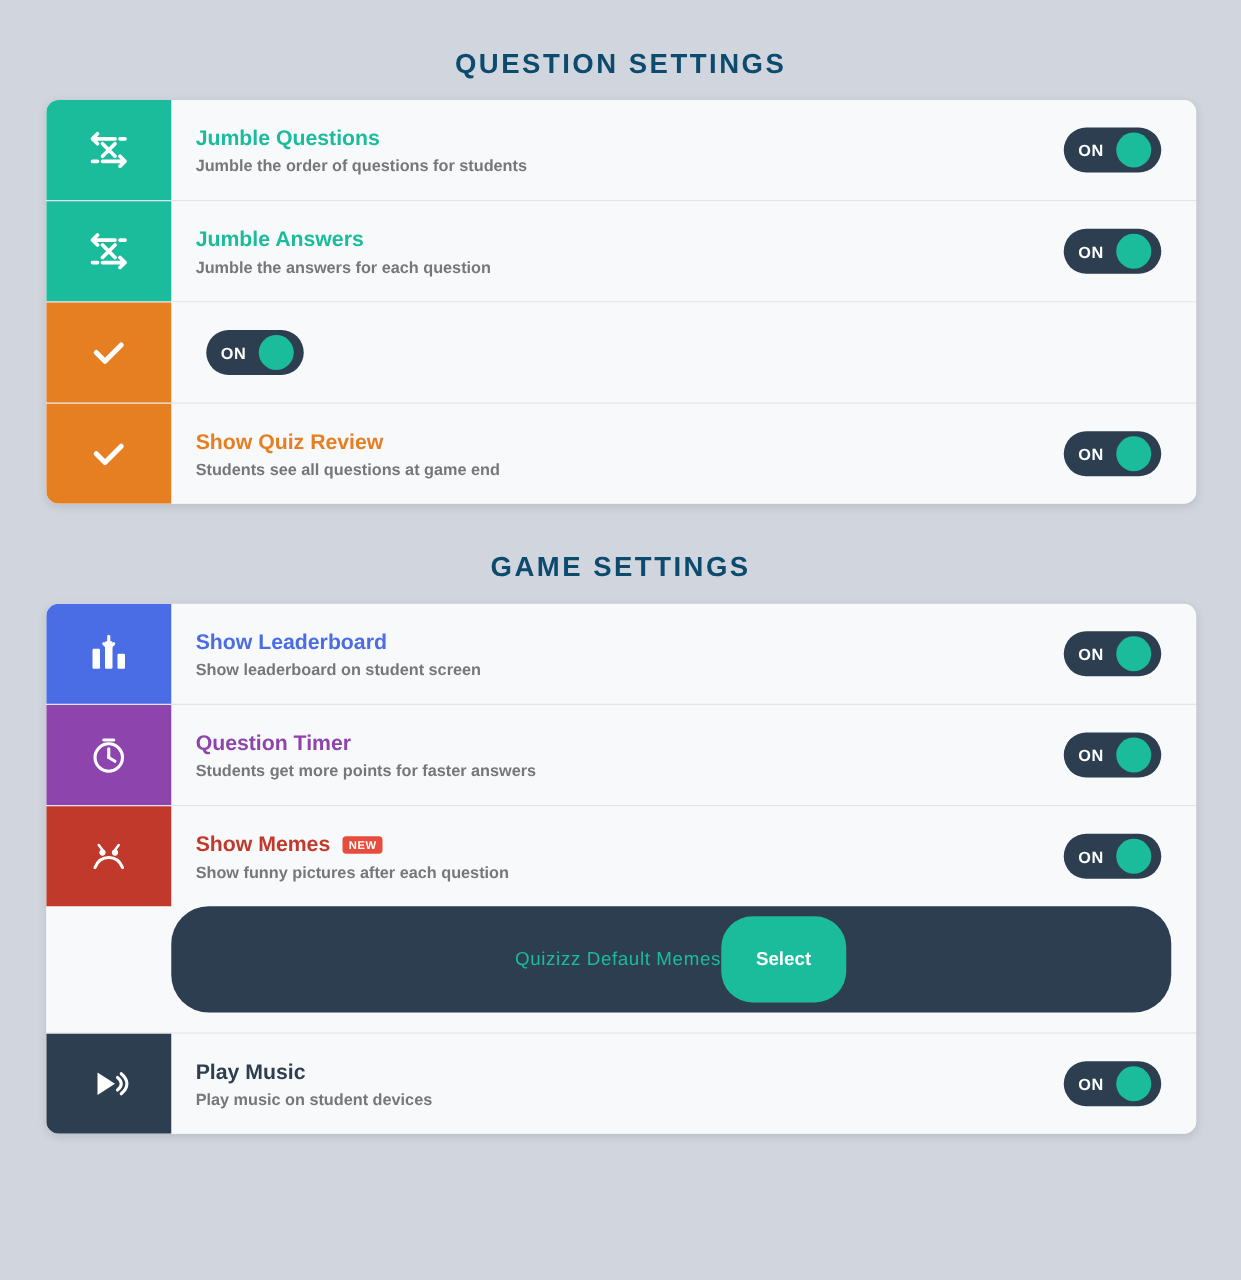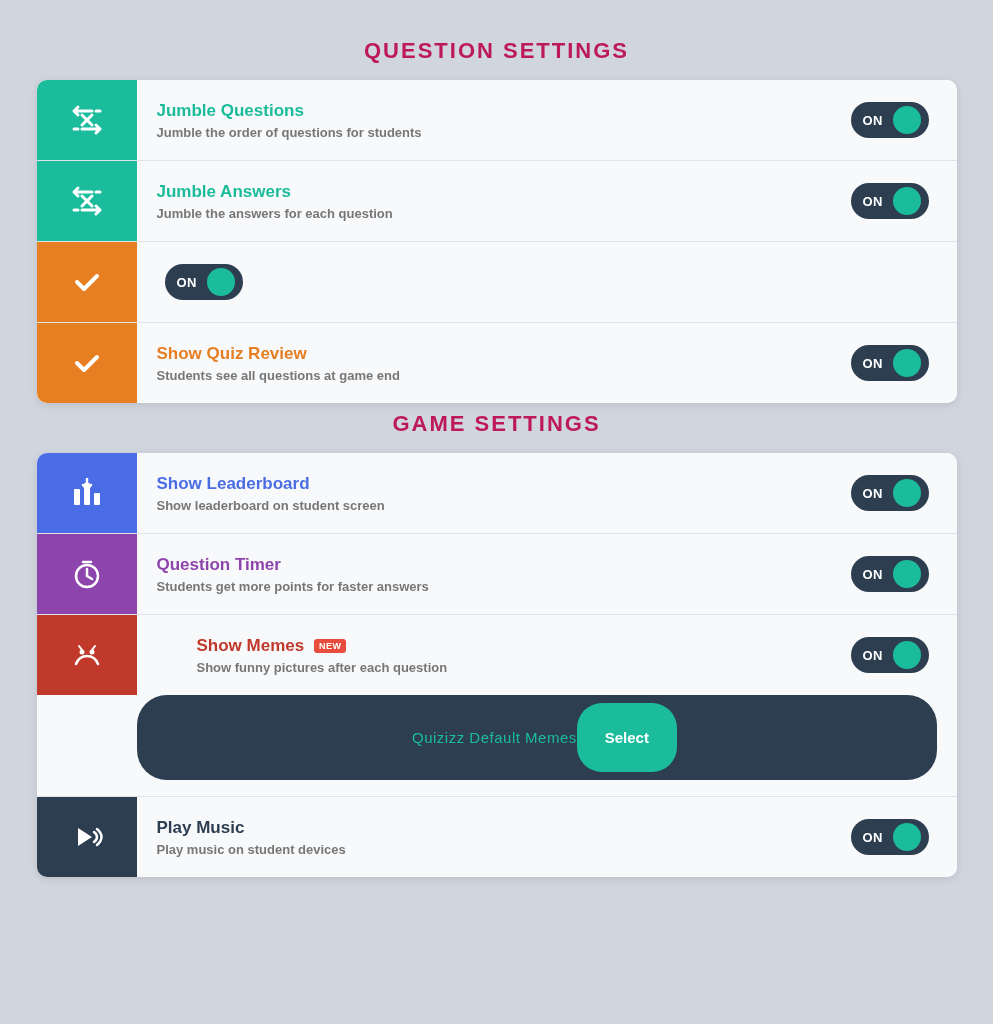--- a/index.html
+++ b/index.html
@@ -11,32 +11,33 @@
       display: flex;
       flex-direction: column;
       align-items: center;
       padding: 30px 20px;
     }
 
     .section-title {
       font-size: 22px;
       font-weight: 700;
       letter-spacing: 2px;
-      color: #be185d;
+      color: #0c4a6e;
       text-align: left;
       margin-bottom: 16px;
       margin-top: 8px;
     }
 
     .settings-card {
       background: #f0f2f5;
       border-radius: 10px;
       overflow: hidden;
       width: 100%;
       max-width: 920px;
+      margin-bottom: 30px;
       box-shadow: 0 2px 8px rgba(0,0,0,0.10);
     }
 
     .setting-row {
       display: flex;
       align-items: center;
       border-bottom: 1px solid #e0e3ea;
       background: #f8f9fb;
       min-height: 80px;
       position: relative;
@@ -154,21 +155,20 @@
       border-radius: 25px;
       padding: 26px 28px;
       font-size: 15px;
       font-weight: 600;
       cursor: pointer;
     }
     .memes-row-main {
       display: flex;
       align-items: center;
       min-height: 80px;
-      gap: 40px;
     }
   </style>
 </head>
 <body>
 
 <div class="section-title">QUESTION SETTINGS</div>
 
 <div class="settings-card">
 
   <div class="setting-row">

